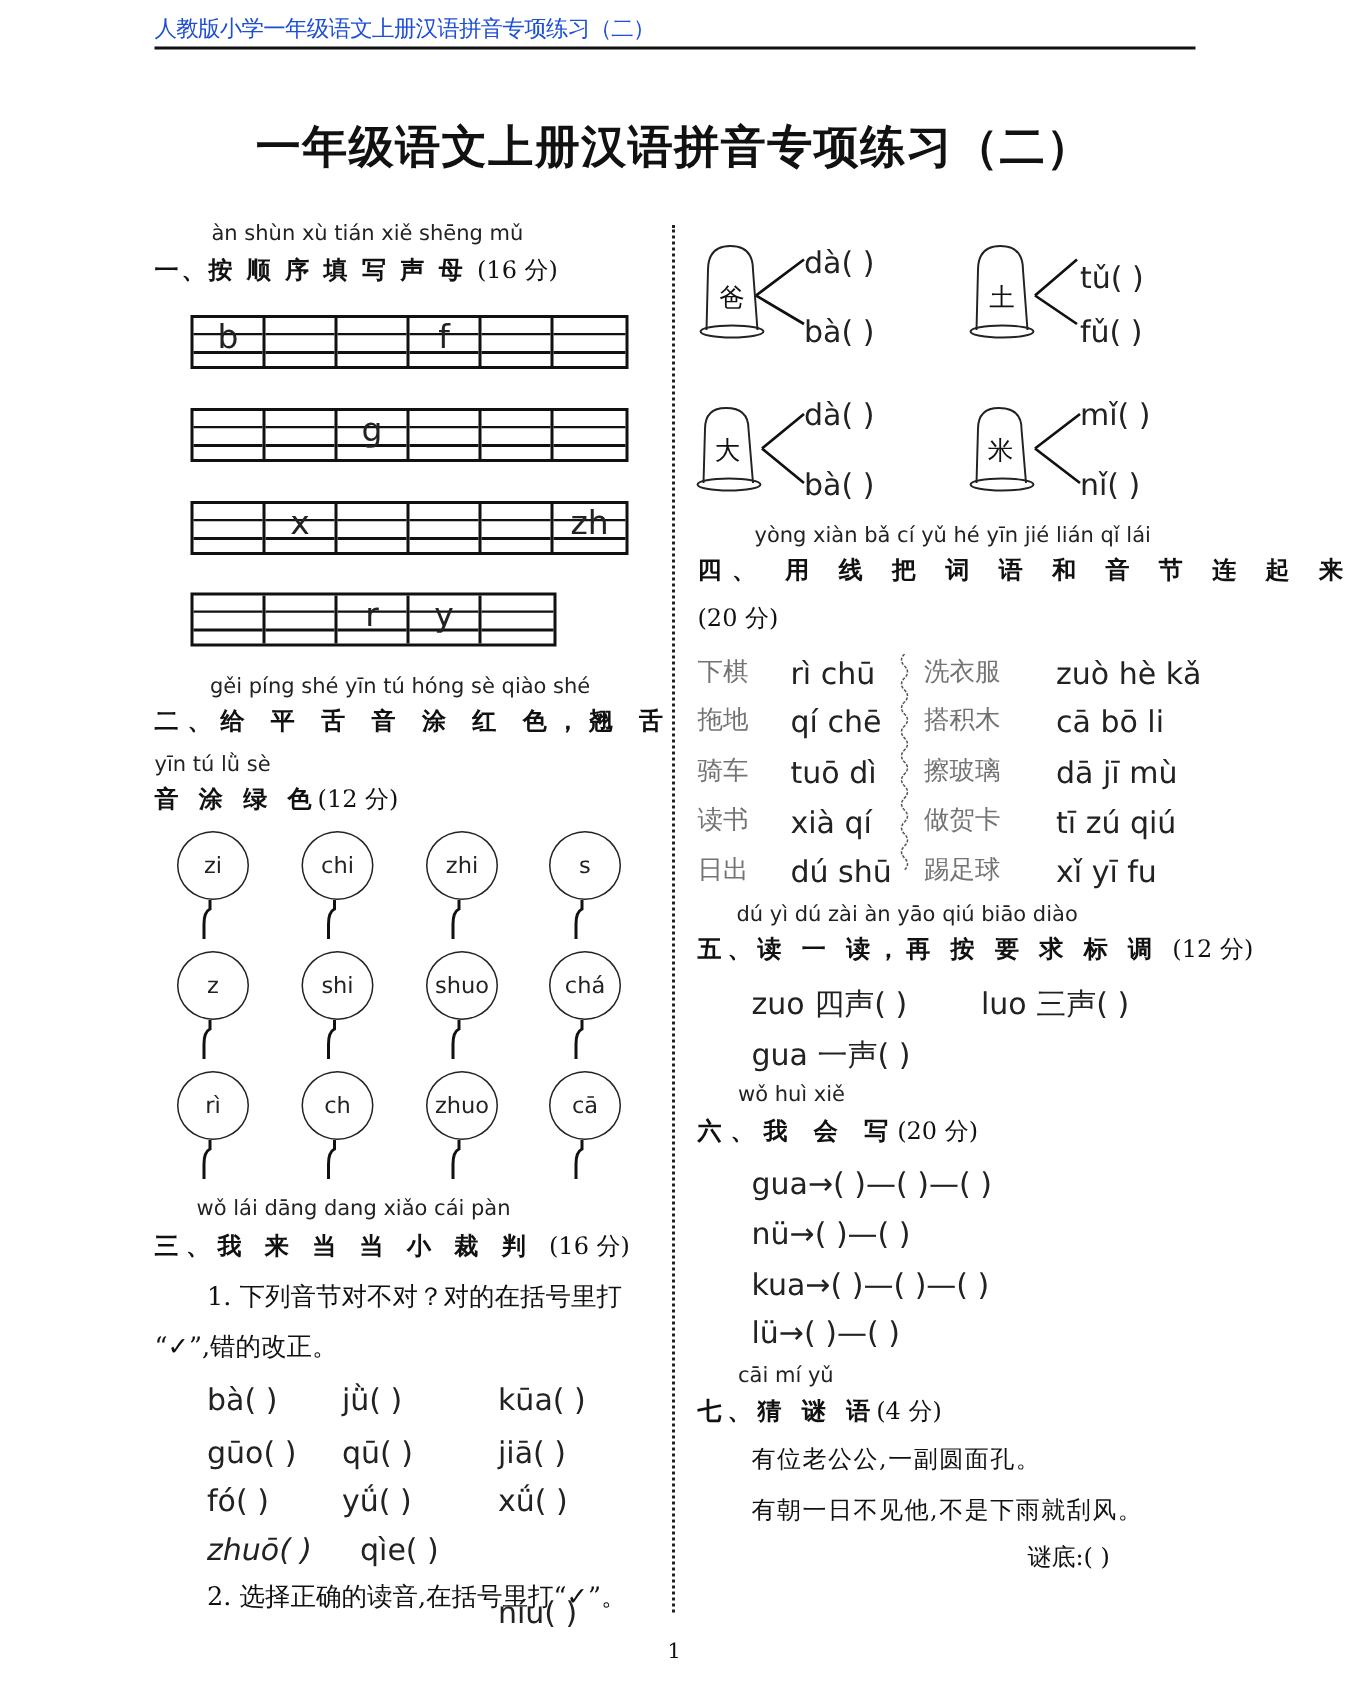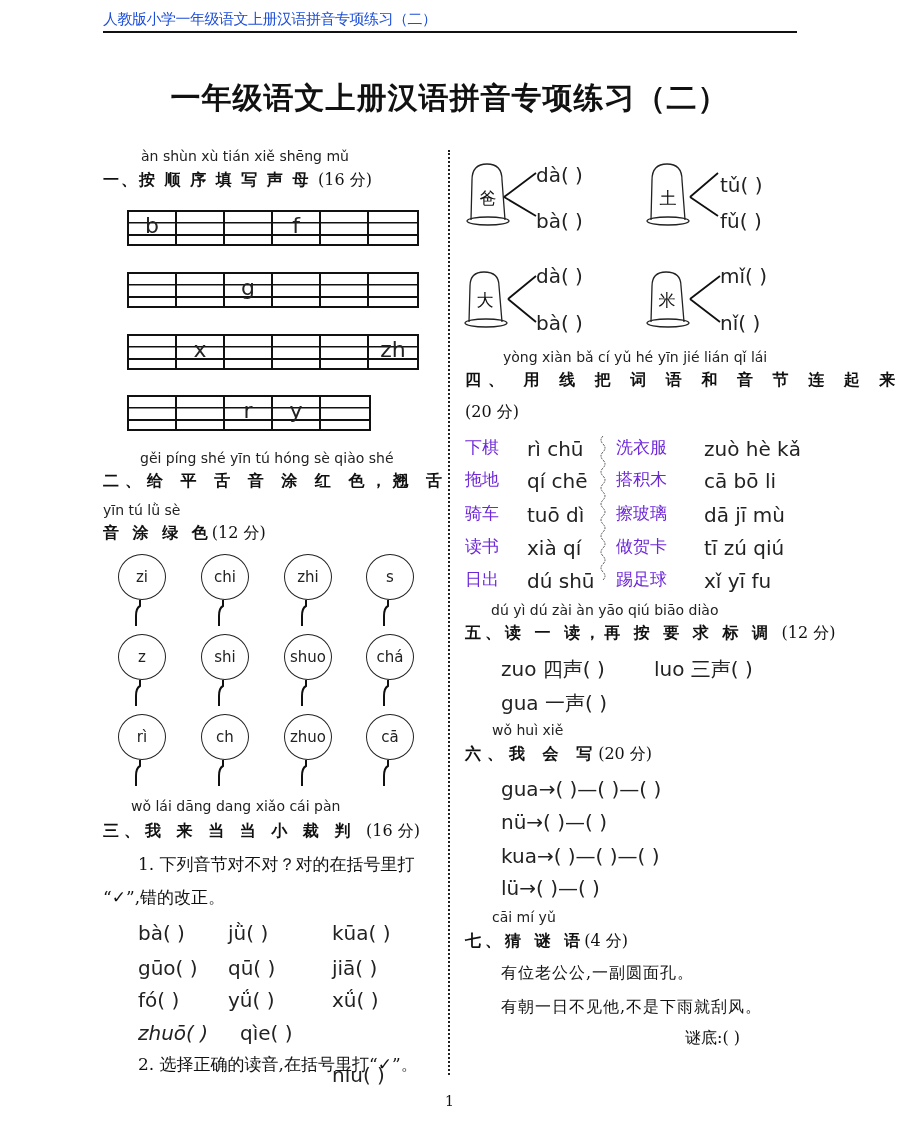--- a/index.html
+++ b/index.html
@@ -23,21 +23,21 @@
   .cell:last-child { border-right:none; }
   .cell span { position:absolute; left:0; right:0; top:1px; text-align:center;
                font-family:"DejaVu Sans", sans-serif; font-size:22px; line-height:26px; color:#222; }
   
   .balloon { position:absolute; width:48px; height:46px; border:1.3px solid #222; border-radius:50%;
              box-sizing:border-box; display:flex; align-items:center; justify-content:center;
              font-family:"DejaVu Sans", sans-serif; font-size:15px; color:#222; }
   .txt { font-family:"DejaVu Serif", serif; font-size:16px; white-space:nowrap; }
   .pyt { font-family:"DejaVu Sans", sans-serif; font-size:20px; white-space:nowrap; color:#222; }
   .bell-char { position:absolute; width:44px; text-align:center; font-size:17px; font-family:"DejaVu Serif", serif; }
-  .cn { font-family:"DejaVu Serif", serif; font-size:17px; white-space:nowrap; color:#6d28d9; }
+  .cn { font-family:"DejaVu Serif", serif; font-size:17px; white-space:nowrap; color:#737373; }
   .wavy { left:598px; top:436px; width:10px; height:150px; }
   .pagenum { left:0; width:899px; top:1093px; text-align:center; font-size:14px; }
 </style>
 </head>
 <body>
 
 <div class="abs hdr">人教版小学一年级语文上册汉语拼音专项练习（二）</div>
 <div class="abs hdr-rule"></div>
 <div class="abs title">一年级语文上册汉语拼音专项练习（二）</div>
 <div class="abs divider"></div>

